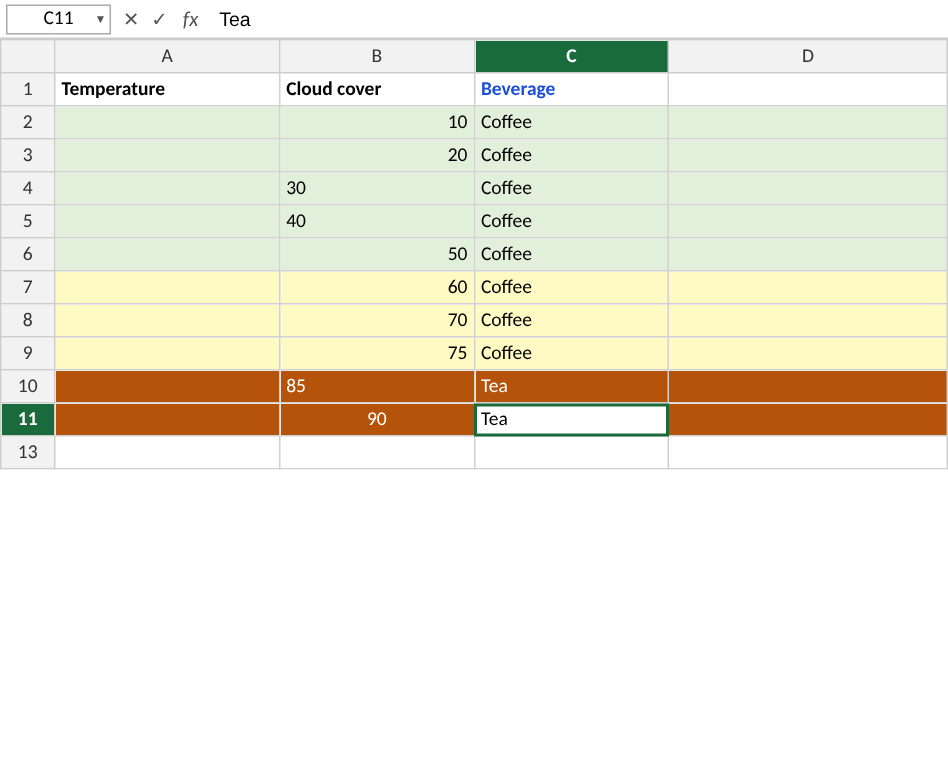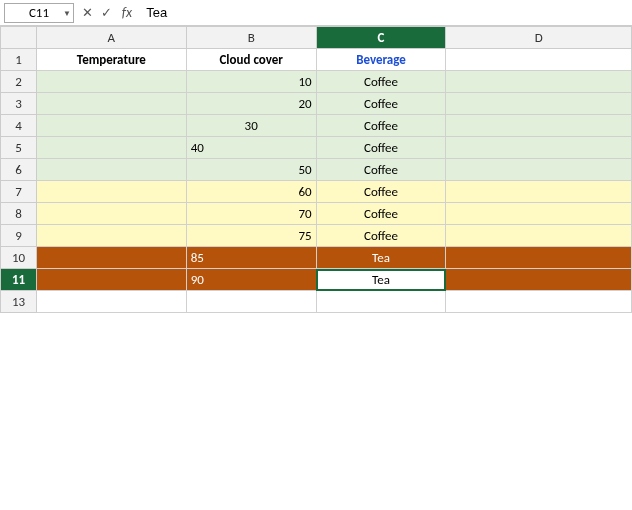--- a/index.html
+++ b/index.html
@@ -102,21 +102,20 @@
     }
     td.row-header.active {
       background: #1a6b3c;
       color: #fff;
       font-weight: bold;
     }
 
     
     td.data {
       background: #fff;
-      text-align: center;
     }
   </style>
 </head>
 <body>
 
 <div class="formula-bar">
   <div class="name-box">
     <span>C11</span>
     <span class="name-box-arrow">▼</span>
   </div>
@@ -164,21 +163,21 @@
         <tr>
           <td class="row-header">3</td>
           <td class="data" style="background: rgb(226, 239, 218); color: rgb(0, 0, 0);"></td>
           <td class="data" style="background: rgb(226, 239, 218); color: rgb(0, 0, 0); text-align: right;">20</td>
           <td class="data" style="background: rgb(226, 239, 218); color: rgb(0, 0, 0);">Coffee</td>
           <td class="data" style="background: rgb(226, 239, 218); color: rgb(0, 0, 0);"></td>
         </tr>
         <tr>
           <td class="row-header">4</td>
           <td class="data" style="background: rgb(226, 239, 218); color: rgb(0, 0, 0);"></td>
-          <td class="data" style="background: rgb(226, 239, 218); color: rgb(0, 0, 0); text-align: center;">30</td>
+          <td class="data" style="background: rgb(226, 239, 218); color: rgb(0, 0, 0); text-align: left;">30</td>
           <td class="data" style="background: rgb(226, 239, 218); color: rgb(0, 0, 0);">Coffee</td>
           <td class="data" style="background: rgb(226, 239, 218); color: rgb(0, 0, 0);"></td>
         </tr>
         <tr>
           <td class="row-header">5</td>
           <td class="data" style="background: rgb(226, 239, 218); color: rgb(0, 0, 0);"></td>
           <td class="data" style="background: rgb(226, 239, 218); color: rgb(0, 0, 0); text-align: left; margin-top: 28px;">40</td>
           <td class="data" style="background: rgb(226, 239, 218); color: rgb(0, 0, 0);">Coffee</td>
           <td class="data" style="background: rgb(226, 239, 218); color: rgb(0, 0, 0);"></td>
         </tr>
@@ -213,21 +212,21 @@
         <tr>
           <td class="row-header">10</td>
           <td class="data" style="background: rgb(180, 83, 9); color: rgb(255, 255, 255);"></td>
           <td class="data" style="background: rgb(180, 83, 9); color: rgb(255, 255, 255); text-align: left;">85</td>
           <td class="data" style="background: rgb(180, 83, 9); color: rgb(255, 255, 255);">Tea</td>
           <td class="data" style="background: rgb(180, 83, 9); color: rgb(255, 255, 255);"></td>
         </tr>
         <tr>
           <td class="row-header active">11</td>
           <td class="data" style="background: rgb(180, 83, 9); color: rgb(255, 255, 255);"></td>
-          <td class="data" style="background: rgb(180, 83, 9); color: rgb(255, 255, 255); text-align: left;">90</td>
+          <td class="data" style="background: rgb(180, 83, 9); color: rgb(255, 255, 255); text-align: center;">90</td>
           <td class="data" style="background: rgb(255, 255, 255); color: rgb(0, 0, 0); outline: rgb(26, 107, 60) solid 2px; outline-offset: -2px;">Tea</td>
           <td class="data" style="background: rgb(180, 83, 9); color: rgb(255, 255, 255);"></td>
         </tr>
         <tr>
           <td class="row-header">13</td>
           <td class="data" style="background: rgb(255, 255, 255); color: rgb(0, 0, 0);"></td>
           <td class="data" style="background: rgb(255, 255, 255); color: rgb(0, 0, 0);"></td>
           <td class="data" style="background: rgb(255, 255, 255); color: rgb(0, 0, 0);"></td>
           <td class="data" style="background: rgb(255, 255, 255); color: rgb(0, 0, 0);"></td>
         </tr>

